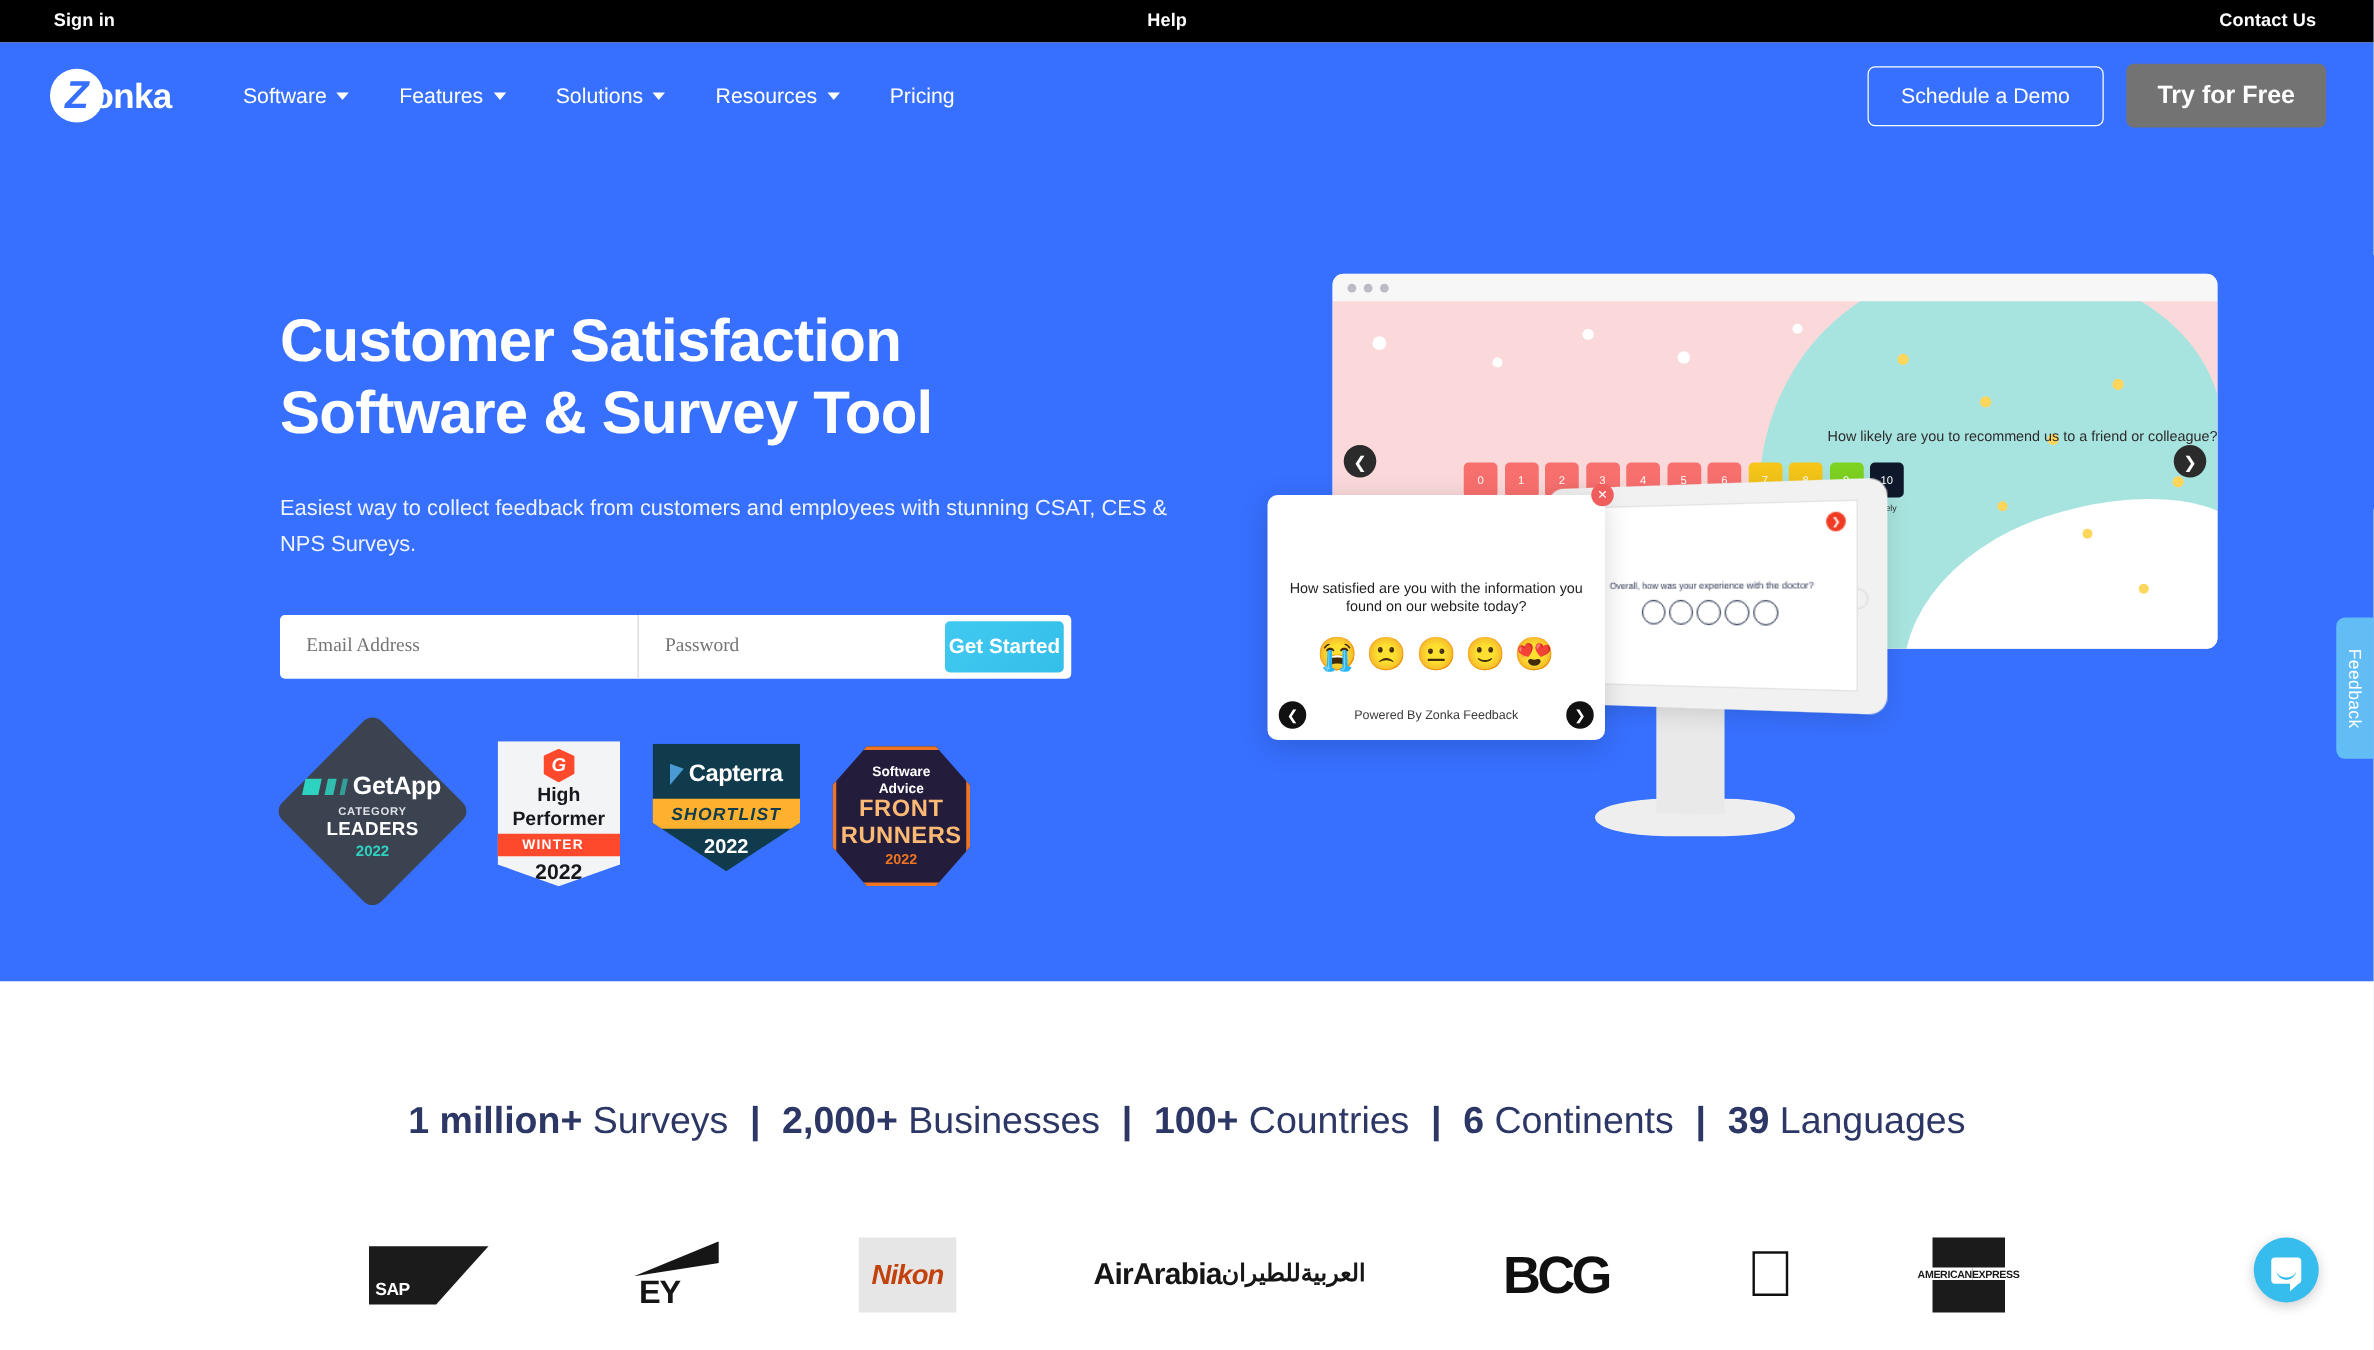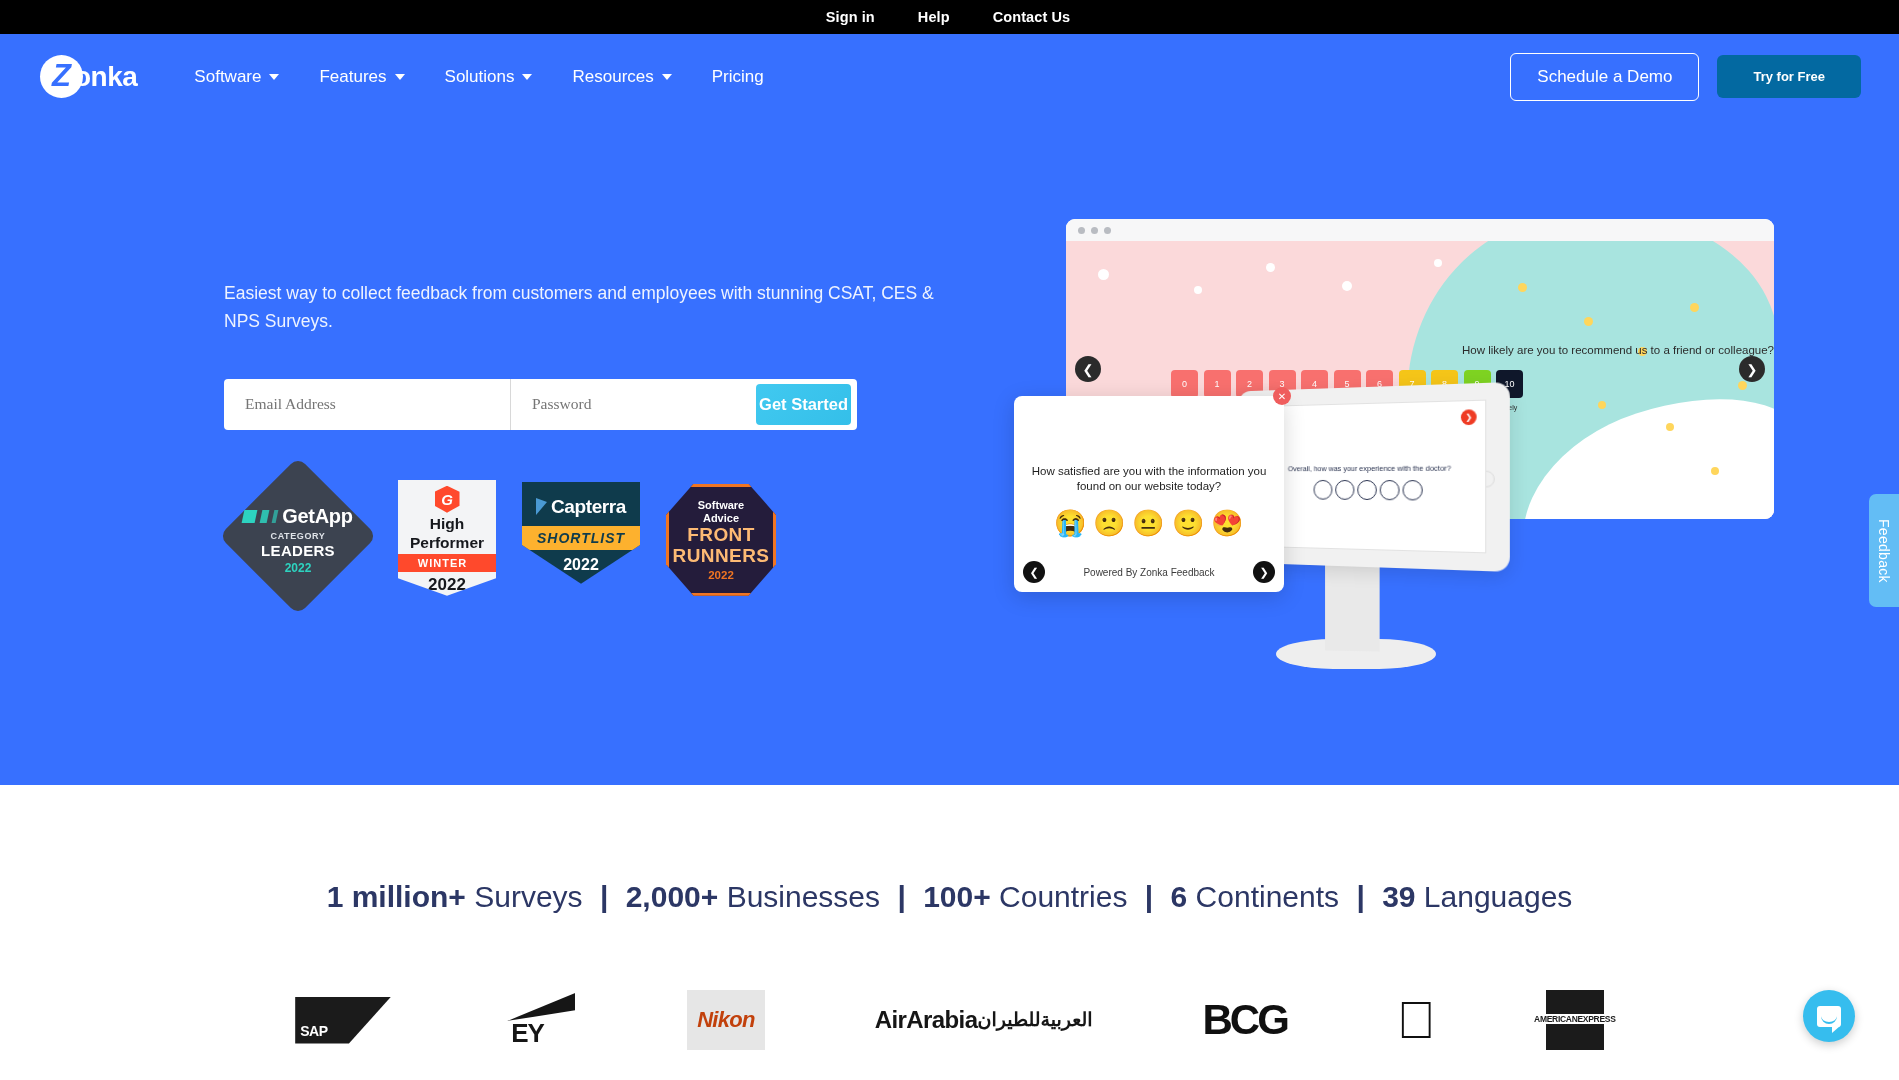--- a/index.html
+++ b/index.html
@@ -7,21 +7,21 @@
     width: 1899px; height: 1080px;
     overflow: hidden;
     font-family: "Liberation Sans", sans-serif;
     background: #ffffff;
   }
   .page { position: relative; width: 1899px; height: 1080px; }
 
   
   .topbar {
     height: 34px; background: #000000;
-    display: flex; align-items: center; justify-content: center;
+    display: flex; align-items: center; justify-content: space-between;
     padding-right: 46px;
   }
   .topbar a {
     color: #ffffff; font-size: 14.5px; font-weight: 700;
     text-decoration: none; margin-left: 43px; letter-spacing: .1px;
   }
 
   
   .hero {
     position: relative;
@@ -60,23 +60,23 @@
   }
   .nav-actions { margin-left: auto; display: flex; align-items: center; }
   .btn-outline {
     border: 1.5px solid #ffffff; border-radius: 6px;
     color: #ffffff; background: transparent;
     font-size: 17px; font-family: inherit;
     padding: 13px 26px; cursor: pointer; white-space: nowrap;
   }
   .btn-solid {
     border: none; border-radius: 6px;
-    background: #0369a1; color: #ffffff;
-    font-size: 13px; font-weight: 700; font-family: inherit;
-    padding: 14px 36px; margin-left: 18px; cursor: pointer; white-space: nowrap;
+    background: #737373; color: #ffffff;
+    font-size: 20px; font-weight: 700; font-family: inherit;
+    padding: 14px 25px; margin-left: 18px; cursor: pointer; white-space: nowrap;
   }
 
   
   .hero-left { position: absolute; left: 224px; top: 212px; width: 720px; }
   .hero-h1 {
     color: #ffffff; font-size: 48px; font-weight: 800; line-height: 1.18;
     letter-spacing: -.6px;
   }
   .hero-sub {
     color: #eef3ff; font-size: 17.5px; line-height: 1.62;
@@ -336,20 +336,24 @@
         </a>
       </div>
 
       <div class="nav-actions">
         <button class="btn-outline">Schedule a Demo</button>
         <button class="btn-solid">Try for Free</button>
       </div>
     </div>
 
     <div class="hero-left">
+      <h1 class="hero-h1">
+        <div>Customer Satisfaction</div>
+        <div>Software &amp; Survey Tool</div>
+      </h1>
       <p class="hero-sub">Easiest way to collect feedback from customers and employees with stunning CSAT, CES &amp; NPS Surveys.</p>
 
       <div class="signup">
         <input class="f-email" type="text" placeholder="Email Address" style="">
         <input class="f-pass" type="password" placeholder="Password" style="">
         <button class="btn-go">Get Started</button>
       </div>
 
       <div class="badges">
 

